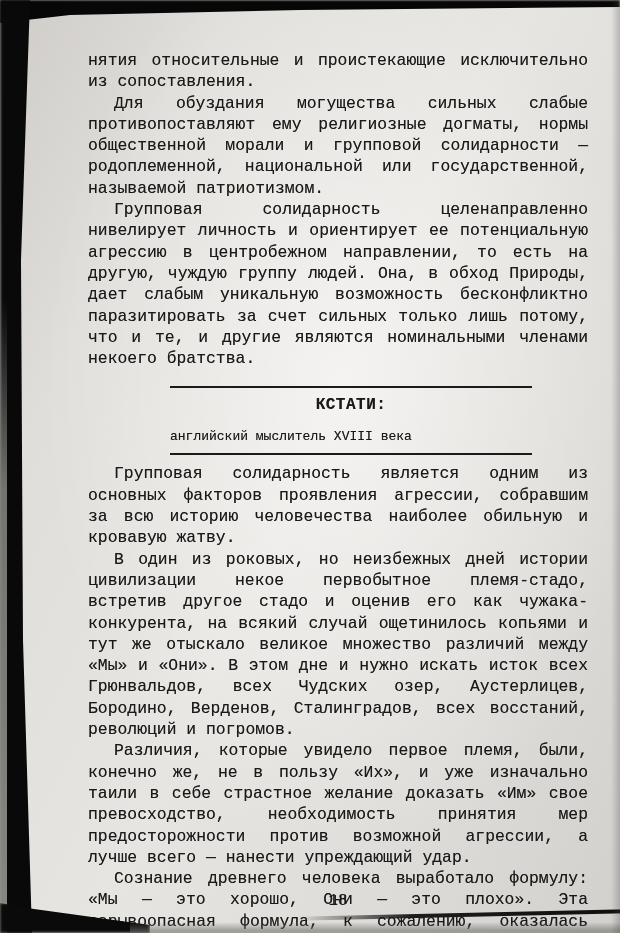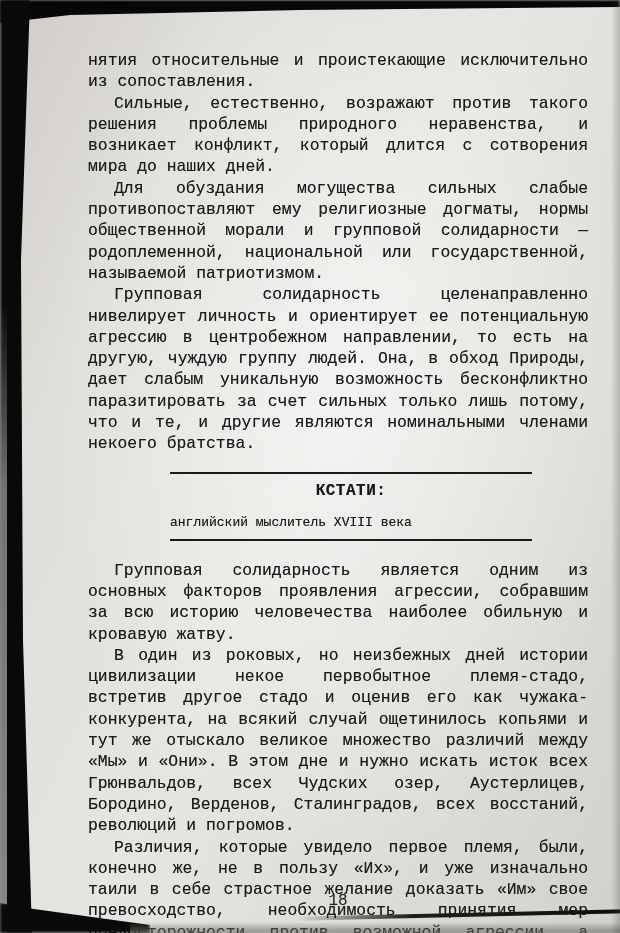--- a/index.html
+++ b/index.html
@@ -55,21 +55,21 @@
     color: #191919;
     text-shadow: 0 0 0.4px rgba(25,25,25,0.55);
   }
   .para {
     margin: 0;
     font-size: 16.4px;
     line-height: 21.3px;
     text-align: justify;
   }
   .ind { text-indent: 26px; }
-  .kstati { margin: 17px 0 19px 82px; width: 362px; }
+  .kstati { margin: 17px 0 8px 82px; width: 362px; }
   .rule { height: 2px; background: #1a1a1a; }
   .kstati-heading {
     text-align: center; font-weight: bold; font-size: 16px;
     margin: 8px 0 15px; letter-spacing: 0.5px;
   }
   .kstati-quote {
     font-style: italic; font-weight: bold;
     font-size: 15.6px; line-height: 20.5px;
     max-width: 345px; text-align: left;
   }
@@ -85,21 +85,20 @@
     text-align: center; font-size: 16px; color: #191919;
   }
 </style>
 </head>
 <body>
 
 <div class="scan">
 
   <div class="text">
     <p class="para">нятия относительные и проистекающие исключительно из сопоставления.</p>
-    <p class="para ind">Сильные, естественно, возражают против такого решения проблемы природного неравенства, и возникает конфликт, который длится с сотворения мира до наших дней.</p>
     <p class="para ind">Для обуздания могущества сильных слабые противопоставляют ему религиозные догматы, нормы общественной морали и групповой солидарности — родоплеменной, национальной или государственной, называемой патриотизмом.</p>
     <p class="para ind">Групповая солидарность целенаправленно нивелирует личность и ориентирует ее потенциальную агрессию в центробежном направлении, то есть на другую, чуждую группу людей. Она, в обход Природы, дает слабым уникальную возможность бесконфликтно паразитировать за счет сильных только лишь потому, что и те, и другие являются номинальными членами некоего братства.</p>
 
     <div class="kstati">
       <div class="rule"></div>
       <div class="kstati-heading">КСТАТИ:</div>
       <div class="kstati-author-desc">английский мыслитель XVIII века</div>
       <div class="rule"></div>
     </div>
 

